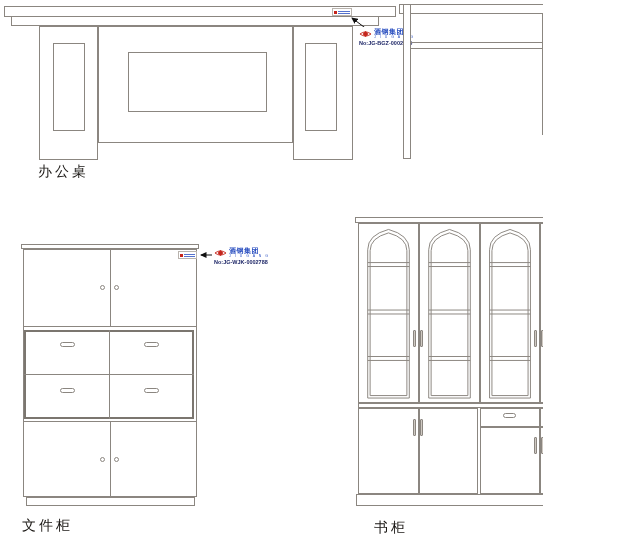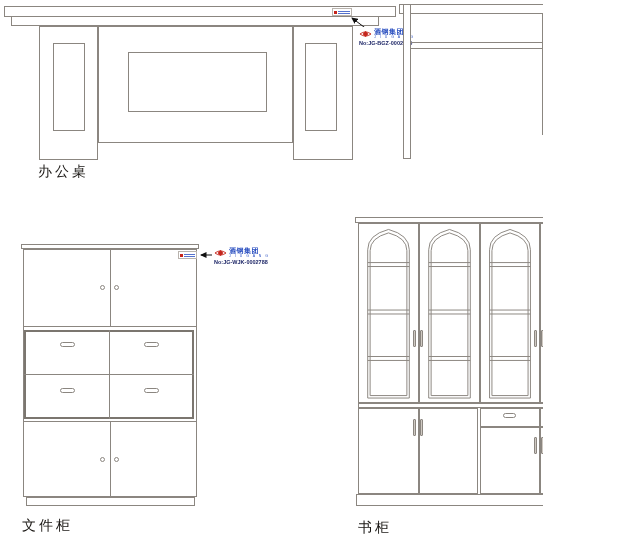--- a/index.html
+++ b/index.html
@@ -247,16 +247,16 @@
     <div class="slot" style="left:503px;top:413px;width:13px;"></div>
     <div class="slot" style="left:563px;top:413px;width:13px;"></div>
 
     <div class="r" style="left:480px;top:427px;width:60px;height:67px;"></div>
     <div class="r" style="left:540px;top:427px;width:62px;height:67px;"></div>
     <div class="vh" style="left:534px;top:437px;"></div>
     <div class="vh" style="left:541px;top:437px;"></div>
 
     <div class="r" style="left:356px;top:494px;width:248px;height:12px;"></div>
 
-    <div class="caption" style="left:358px;top:519px;">书柜</div>
+    <div class="caption" style="left:374px;top:519px;">书柜</div>
   </div>
 
 </div>
 
 </body></html>

